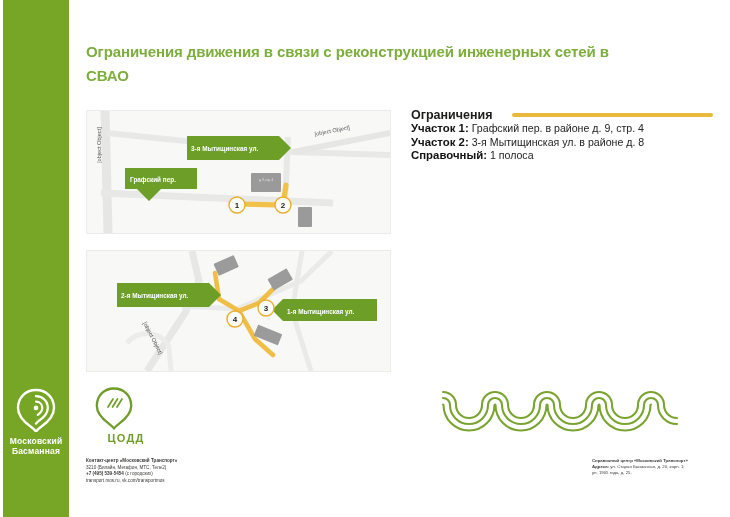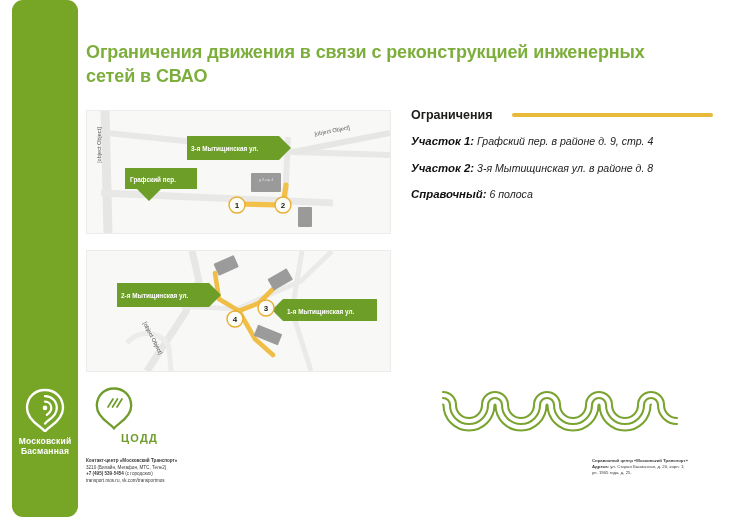--- a/index.html
+++ b/index.html
@@ -6,38 +6,37 @@
   body{
     width:730px;height:517px;
     background:#ffffff;
     font-family:"Liberation Sans","DejaVu Sans",sans-serif;
     overflow:hidden;position:relative;
   }
   .page{position:absolute;inset:0;background:#fff;}
 
   
   .sidebar{
-    position:absolute;left:12px;top:0;width:66px;height:517px;
+    position:absolute;left:3px;top:0;width:66px;height:517px;
     background:#77a526;
-    border-radius:11px;
   }
   .mt-logo{
     position:absolute;left:0;top:388px;width:66px;
     display:flex;flex-direction:column;align-items:center;
   }
   .mt-pin{width:40px;height:44px;display:block;}
   .mt-name{
     margin-top:4px;color:#ffffff;font-size:8.5px;line-height:10px;
     font-weight:bold;text-align:center;letter-spacing:.2px;
   }
 
   
   .title{
     position:absolute;left:86px;top:40px;width:560px;
-    color:#7cae3c;font-size:18px;line-height:24px;font-weight:bold;
+    color:#7cae3c;font-size:15px;line-height:24px;font-weight:bold;
     letter-spacing:-.1px;
   }
 
   
   .map{
     position:absolute;left:86px;width:303px;
     background:#f7f7f5;border:1px solid #ececea;
     overflow:hidden;
   }
   .map1{top:110px;height:122px;}
@@ -46,29 +45,29 @@
 
   
   .panel{position:absolute;left:411px;top:108px;width:302px;}
   .panel-head{display:flex;align-items:center;gap:19px;}
   .panel-head .ptitle{
     font-size:12.5px;font-weight:bold;color:#1d1d1b;white-space:nowrap;
   }
   .panel-head .prule{
     flex:1;height:3.5px;background:#e8b93a;border-radius:2px;
   }
-  .row{margin-top:13px;font-size:10.6px;line-height:13.5px;color:#222;font-style:italic;}
+  .row{font-size:10.6px;line-height:13.5px;color:#222;}
   .row .lbl{font-weight:bold;font-size:11.4px;color:#111;}
 
   
   .waves{position:absolute;left:437px;top:386px;width:293px;height:46px;}
   .waves svg{display:block;}
 
   
-  .codd{position:absolute;left:88px;top:386px;width:70px;text-align:right;}
+  .codd{position:absolute;left:88px;top:386px;width:70px;text-align:center;}
   .codd svg{display:block;margin-left:6px;}
   .codd-name{
     margin-top:2px;margin-left:6px;color:#6f9c2a;font-size:11px;
     font-weight:bold;letter-spacing:1.2px;
   }
 
   
   .contacts{
     position:absolute;left:86px;top:458px;width:240px;
     font-size:4.6px;line-height:6.6px;color:#3a3a38;
@@ -204,21 +203,21 @@
     <div class="row">
       <span class="lbl">Участок 1:</span>
       <span>Графский пер. в районе д. 9, стр. 4</span>
     </div>
     <div class="row">
       <span class="lbl">Участок 2:</span>
       <span>3-я Мытищинская ул. в районе д. 8</span>
     </div>
     <div class="row">
       <span class="lbl">Справочный:</span>
-      <span>6 полоса</span>
+      <span>1 полоса</span>
     </div>
   </div>
 
   <div class="codd">
     <svg width="40" height="44" viewBox="0 0 40 44">
       <path d="M20 2.5 C30 2.5 37.2 9.8 37.2 19.8 C37.2 27.5 31.8 32.8 25.2 37.6 C22.8 39.4 21.4 40.6 20 42.4 C18.6 40.6 17.2 39.4 14.8 37.6 C8.2 32.8 2.8 27.5 2.8 19.8 C2.8 9.8 10 2.5 20 2.5 Z" fill="none" stroke="#6f9c2a" stroke-width="2.3"></path>
       <g stroke="#6f9c2a" stroke-width="1.7" stroke-linecap="round">
         <line x1="14" y1="21" x2="19" y2="13"></line>
         <line x1="18.5" y1="21" x2="23.5" y2="13"></line>
         <line x1="23" y1="21" x2="28" y2="13"></line>

